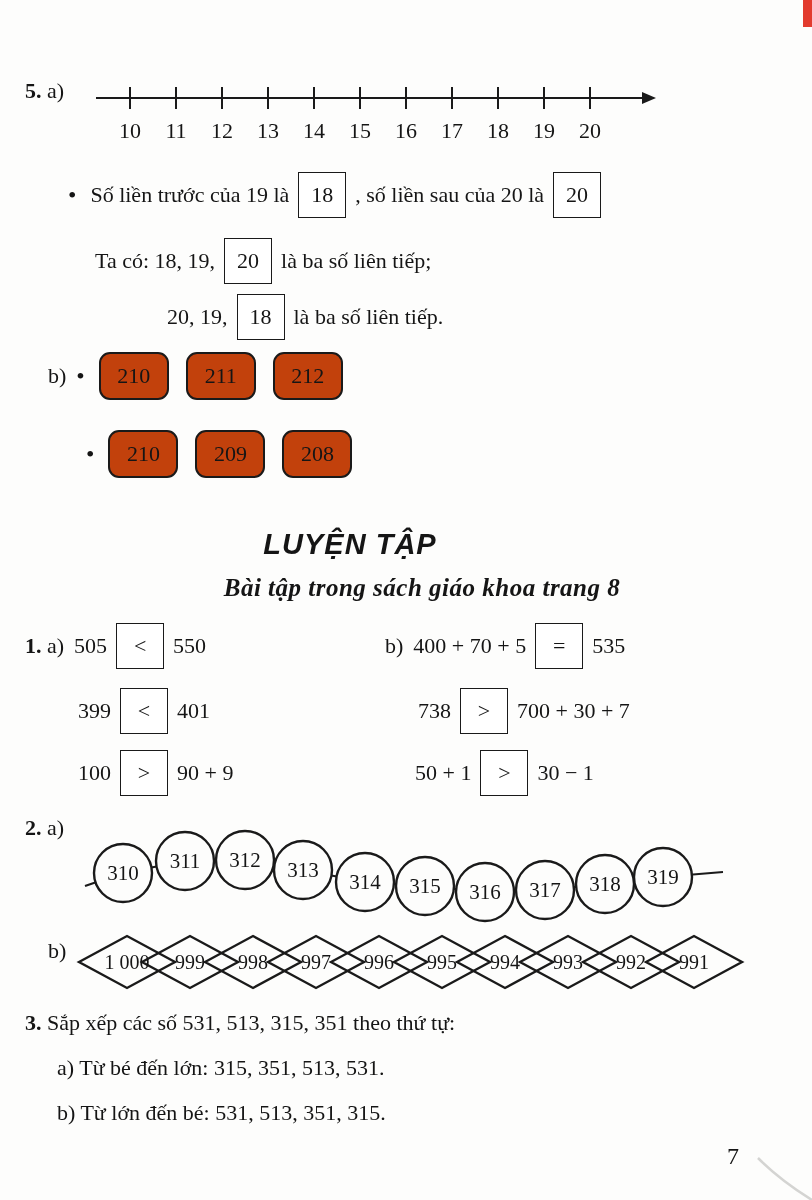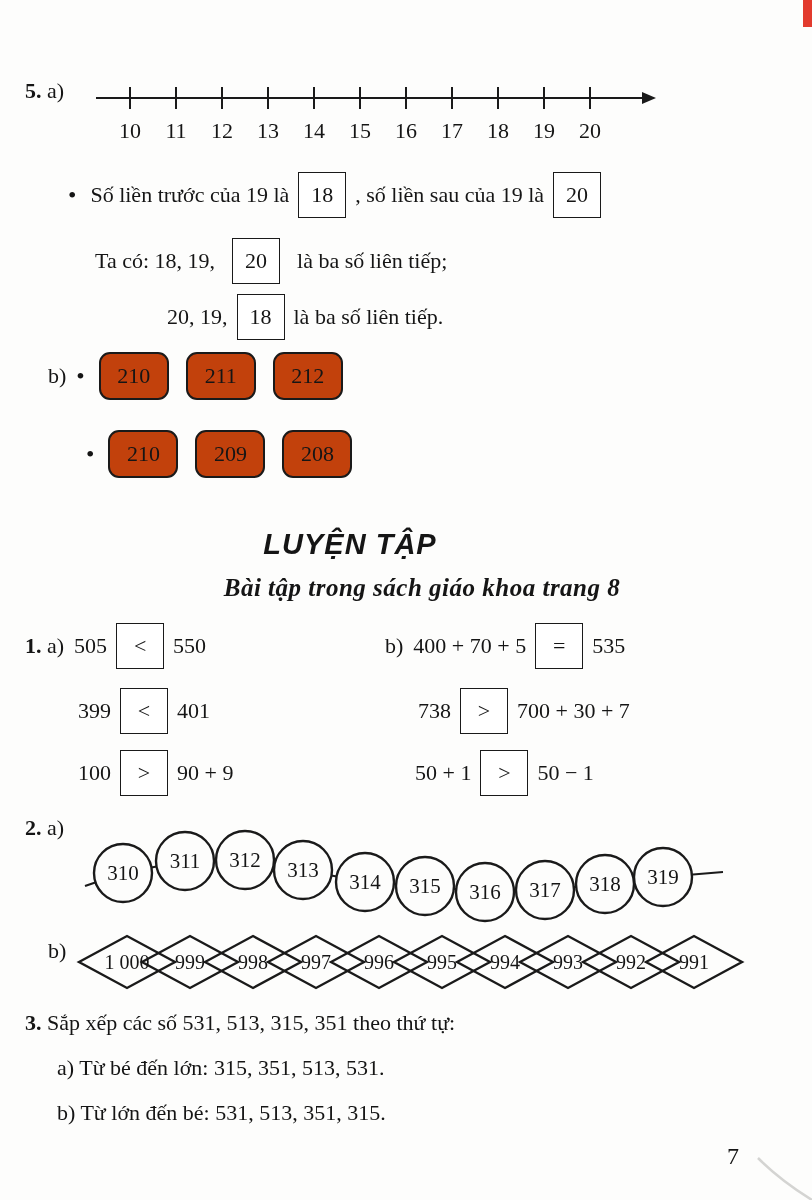--- a/index.html
+++ b/index.html
@@ -63,25 +63,25 @@
       <text x="410" y="62">18</text>
       <text x="456" y="62">19</text>
       <text x="502" y="62">20</text>
     </g>
   </svg>
 
   <div class="abs row t" style="left:68px;top:172px;">
     <span class="bullet">•</span>
     <span>Số liền trước của 19 là</span>
     <span class="ansbox">18</span>
-    <span>, số liền sau của 19 là</span>
+    <span>, số liền sau của 20 là</span>
     <span class="ansbox">20</span>
   </div>
 
-  <div class="abs row t" style="left:95px;top:238px;gap:8px;">
+  <div class="abs row t" style="left:95px;top:238px;">
     <span>Ta có: 18, 19,</span>
     <span class="ansbox">20</span>
     <span>là ba số liên tiếp;</span>
   </div>
 
   <div class="abs row t" style="left:167px;top:294px;">
     <span>20, 19,</span>
     <span class="ansbox">18</span>
     <span>là ba số liên tiếp.</span>
   </div>
@@ -130,21 +130,21 @@
   </div>
 
   <div class="abs row t" style="left:78px;top:750px;">
     <span>100</span>
     <span class="ansbox">&gt;</span>
     <span>90 + 9</span>
   </div>
   <div class="abs row t" style="left:415px;top:750px;">
     <span>50 + 1</span>
     <span class="ansbox">&gt;</span>
-    <span>50 − 1</span>
+    <span>30 − 1</span>
   </div>
 
   <div class="abs row t" style="left:25px;top:815px;">
     <span class="bold">2.</span>&nbsp;
     <span>a)</span>
   </div>
 
   <svg class="abs" style="left:0;top:825px;" width="812" height="105">
     <polyline points="85,61 123,48 185,36 245,35 303,45 365,57 425,61 485,67 545,65 605,59 663,52 723,47" fill="none" stroke="#1a1a1a" stroke-width="2.2"></polyline>
     <g fill="#fdfdfc" stroke="#1a1a1a" stroke-width="2.4">

